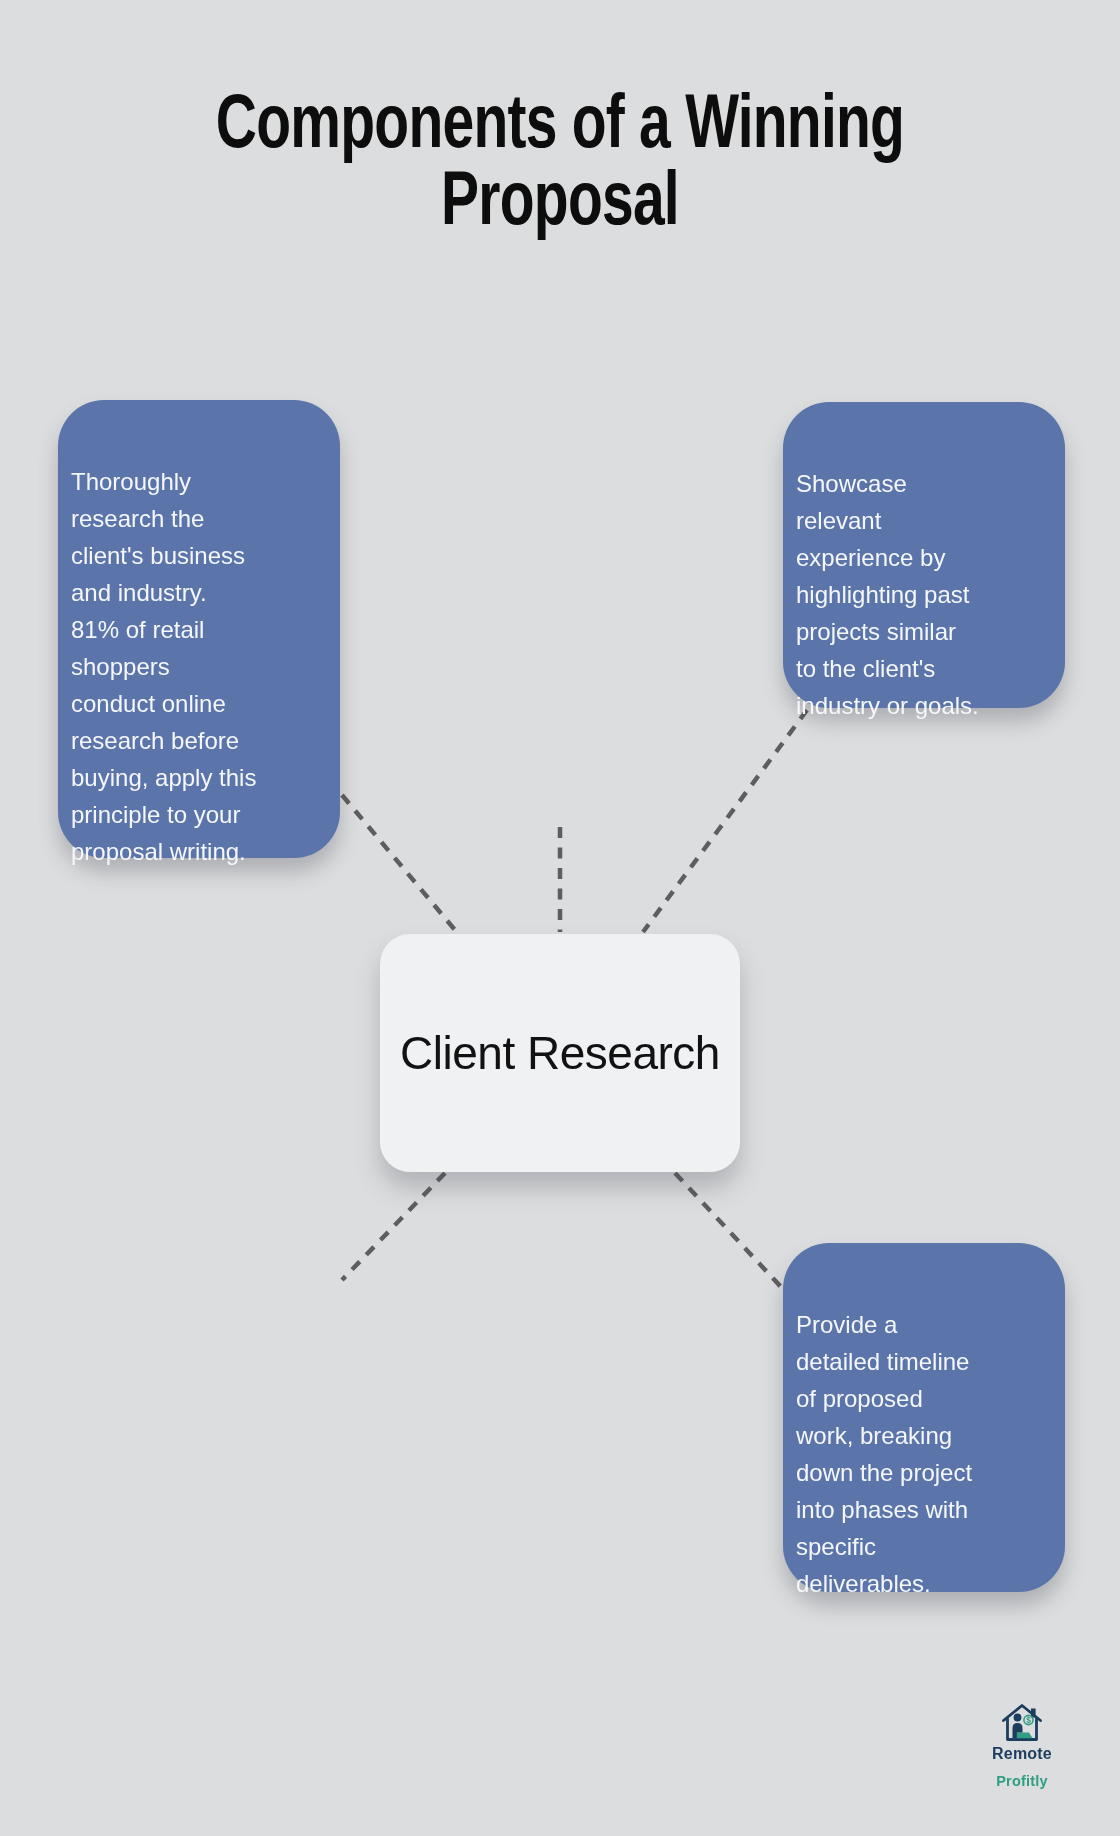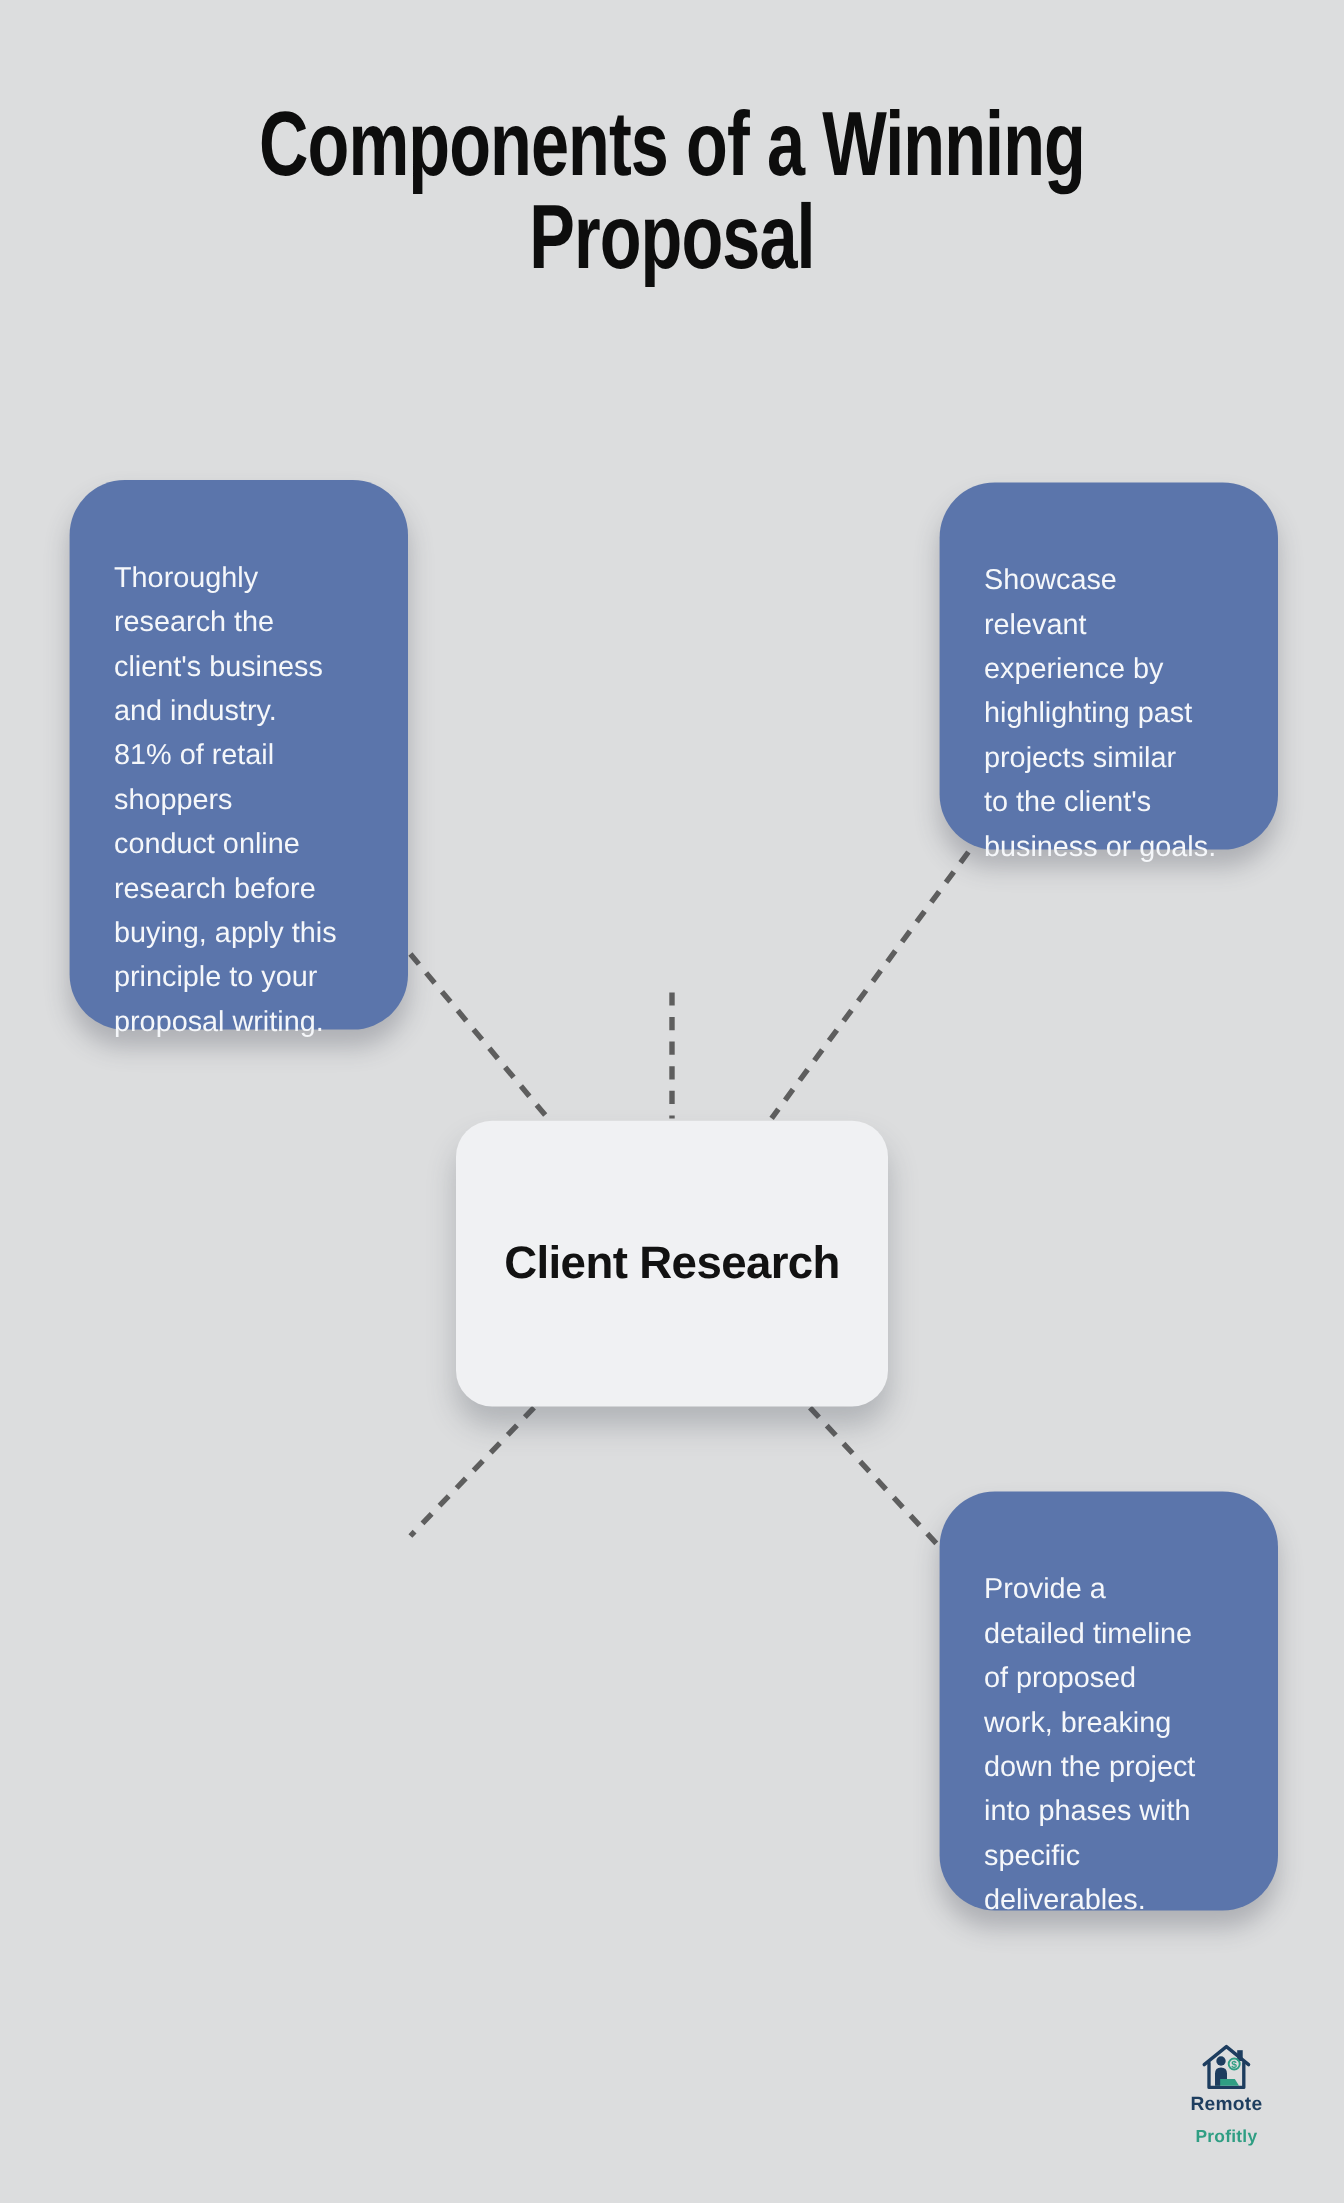--- a/index.html
+++ b/index.html
@@ -38,21 +38,21 @@
     pointer-events: none;
   }
 
   .node {
     position: absolute;
     background: #5b75ab;
     border-radius: 46px;
     color: #f5f7fa;
     font-size: 24px;
     line-height: 37px;
-    padding: 26px 28px 24px 37px;
+    padding: 26px 28px 24px 13px;
     box-sizing: border-box;
     white-space: pre-line;
     box-shadow: 0 14px 20px rgba(70, 74, 86, 0.30);
   }
   .node-top-left     { left: 58px;  top: 400px;  width: 282px; height: 458px; }
   .node-top-center   { left: 423px; top: 402px;  width: 280px; height: 421px; }
   .node-top-right    { left: 783px; top: 402px;  width: 282px; height: 306px; }
   .node-bottom-left  { left: 60px;  top: 1245px; width: 282px; height: 345px; }
   .node-bottom-right { left: 783px; top: 1243px; width: 282px; height: 349px; }
 
@@ -61,22 +61,22 @@
     left: 380px; top: 934px;
     width: 360px; height: 238px;
     background: #f0f1f3;
     border-radius: 30px;
     box-shadow: 0 16px 24px rgba(70, 74, 86, 0.28);
     display: flex;
     align-items: center;
     justify-content: center;
   }
   .center-label {
-    font-weight: 700;
-    font-size: 38px;
+    font-weight: 400;
+    font-size: 46px;
     color: #121212;
     letter-spacing: -0.5px;
   }
 
   .logo {
     position: absolute;
     left: 972px; top: 1702px;
     width: 100px;
     text-align: center;
     line-height: 1;
@@ -129,21 +129,21 @@
   </div>
 
 
   <div class="node node-top-right">
     <span>Showcase
 relevant
 experience by
 highlighting past
 projects similar
 to the client's
-business or goals.</span>
+industry or goals.</span>
   </div>
 
 
   <div class="node node-bottom-right">
     <span>Provide a
 detailed timeline
 of proposed
 work, breaking
 down the project
 into phases with

